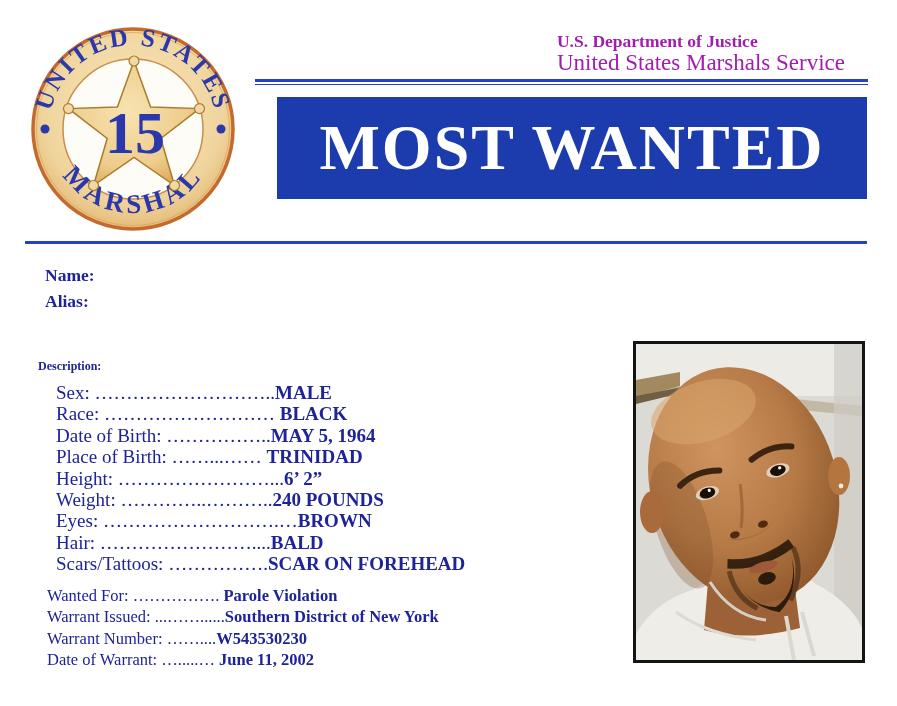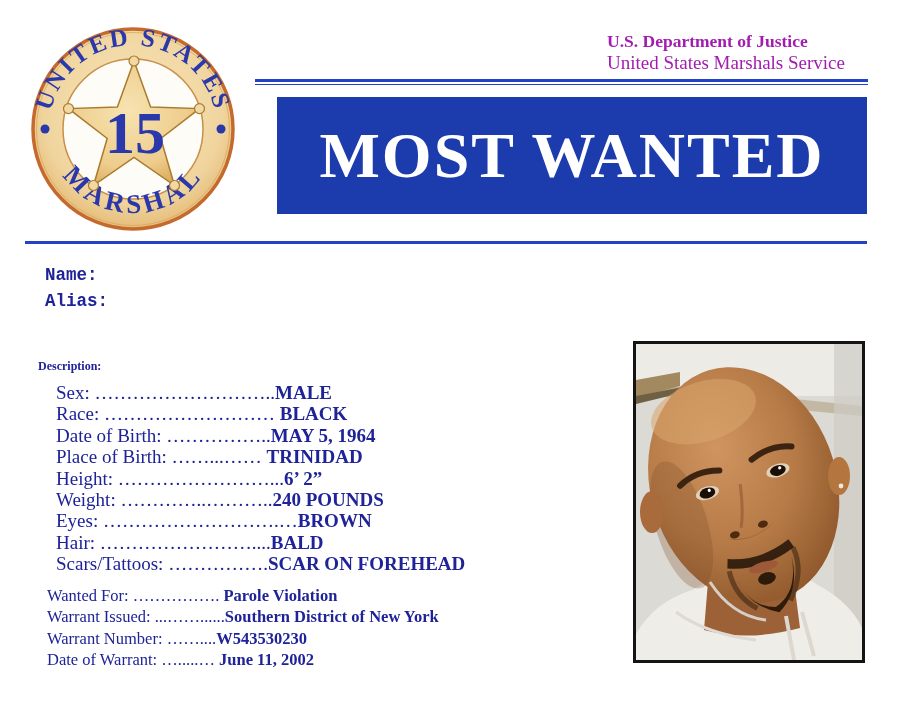--- a/index.html
+++ b/index.html
@@ -3,38 +3,38 @@
 <meta charset="utf-8">
 <style>
   html,body{margin:0;padding:0;background:#ffffff;}
   .page{
     position:relative;width:897px;height:706px;background:#ffffff;overflow:hidden;
     font-family:"Liberation Serif","DejaVu Serif",serif;color:#1f2398;
   }
   
   .hdr-block{position:absolute;top:31px;right:52px;text-align:left;color:#a21caf;line-height:21px;}
   .hdr-line1{font-size:17.5px;font-weight:bold;}
-  .hdr-line2{font-size:19px;}
+  .hdr-line2{font-size:23px;}
   .double-rule{position:absolute;left:255px;top:79px;width:613px;}
   .double-rule .thick{height:3px;background:#2342c4;}
   .double-rule .thin{height:1px;background:#2342c4;margin-top:2px;}
   
   .banner{
-    position:absolute;left:277px;top:97px;width:590px;height:117px;background:#1c3bad;
+    position:absolute;left:277px;top:97px;width:590px;height:102px;background:#1c3bad;
     display:flex;align-items:center;justify-content:center;
   }
   .banner span{
     color:#ffffff;font-weight:bold;font-size:64px;letter-spacing:2px;white-space:nowrap;
   }
   .rule-long{position:absolute;left:25px;top:241px;width:842px;height:3px;background:#2342c4;}
   
   .badge{position:absolute;left:29px;top:25px;width:208px;height:208px;}
   
   .identity{position:absolute;left:45px;top:263px;font-weight:bold;font-size:17.5px;line-height:25.5px;}
-  .id-row{display:flex;align-items:flex-start;font-family:Liberation Mono, monospace;}
+  .id-row{display:flex;align-items:flex-start;}
   .id-label{width:90px;flex:0 0 90px;}
   .id-value{max-width:620px;}
   .alias-l2{padding-left:3px;}
   
   .desc-heading{position:absolute;left:38px;top:359px;font-size:12px;font-weight:bold;}
   .desc-block{position:absolute;left:56px;top:382px;font-size:19px;line-height:21.4px;white-space:nowrap;}
   .warrant-block{position:absolute;left:47px;top:585px;font-size:16.5px;line-height:21.4px;white-space:nowrap;}
   .dval{font-weight:bold;}
   
   .photo{

